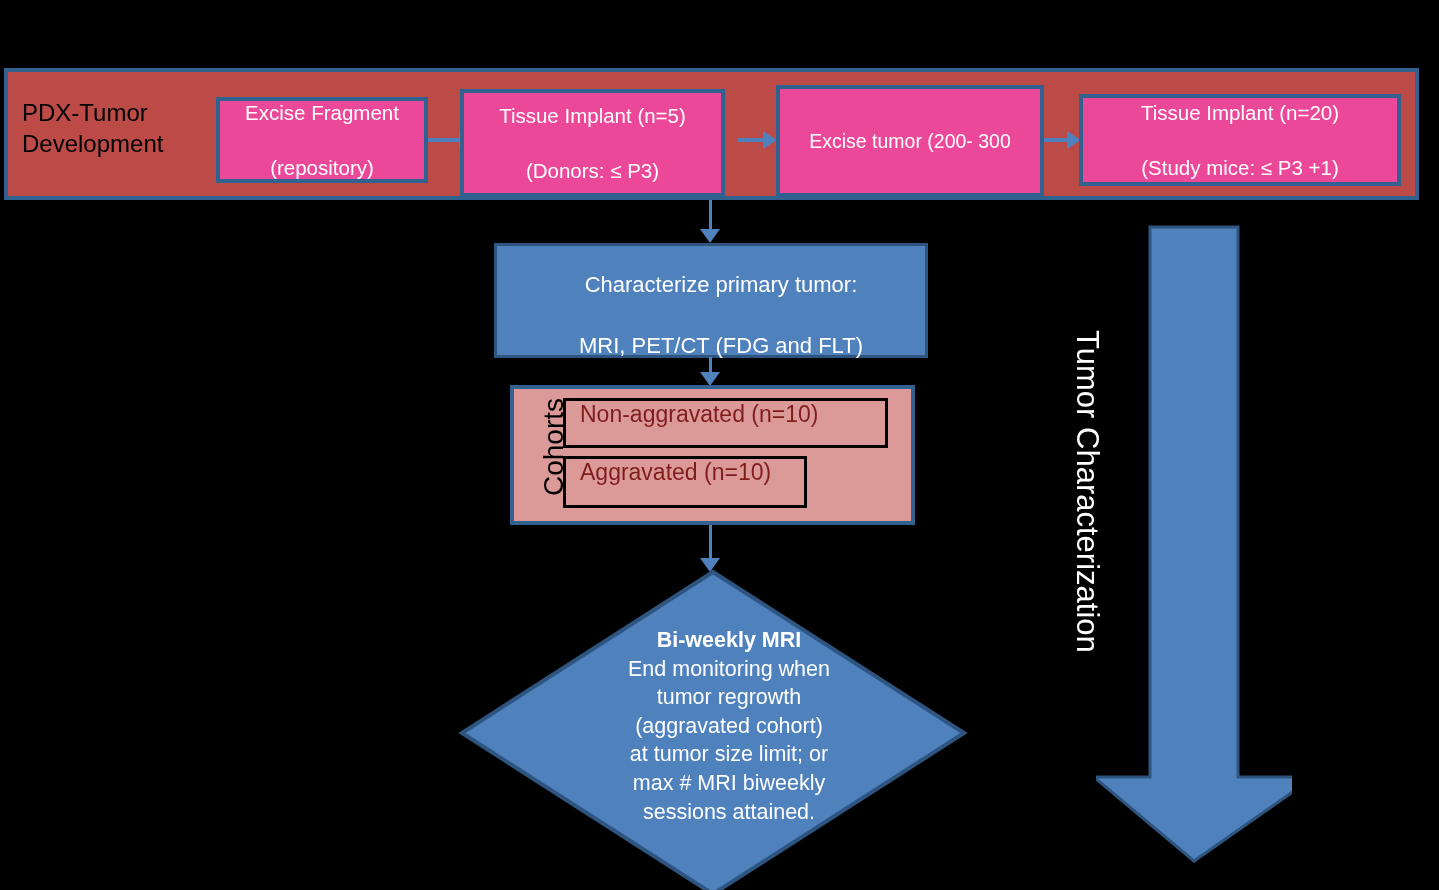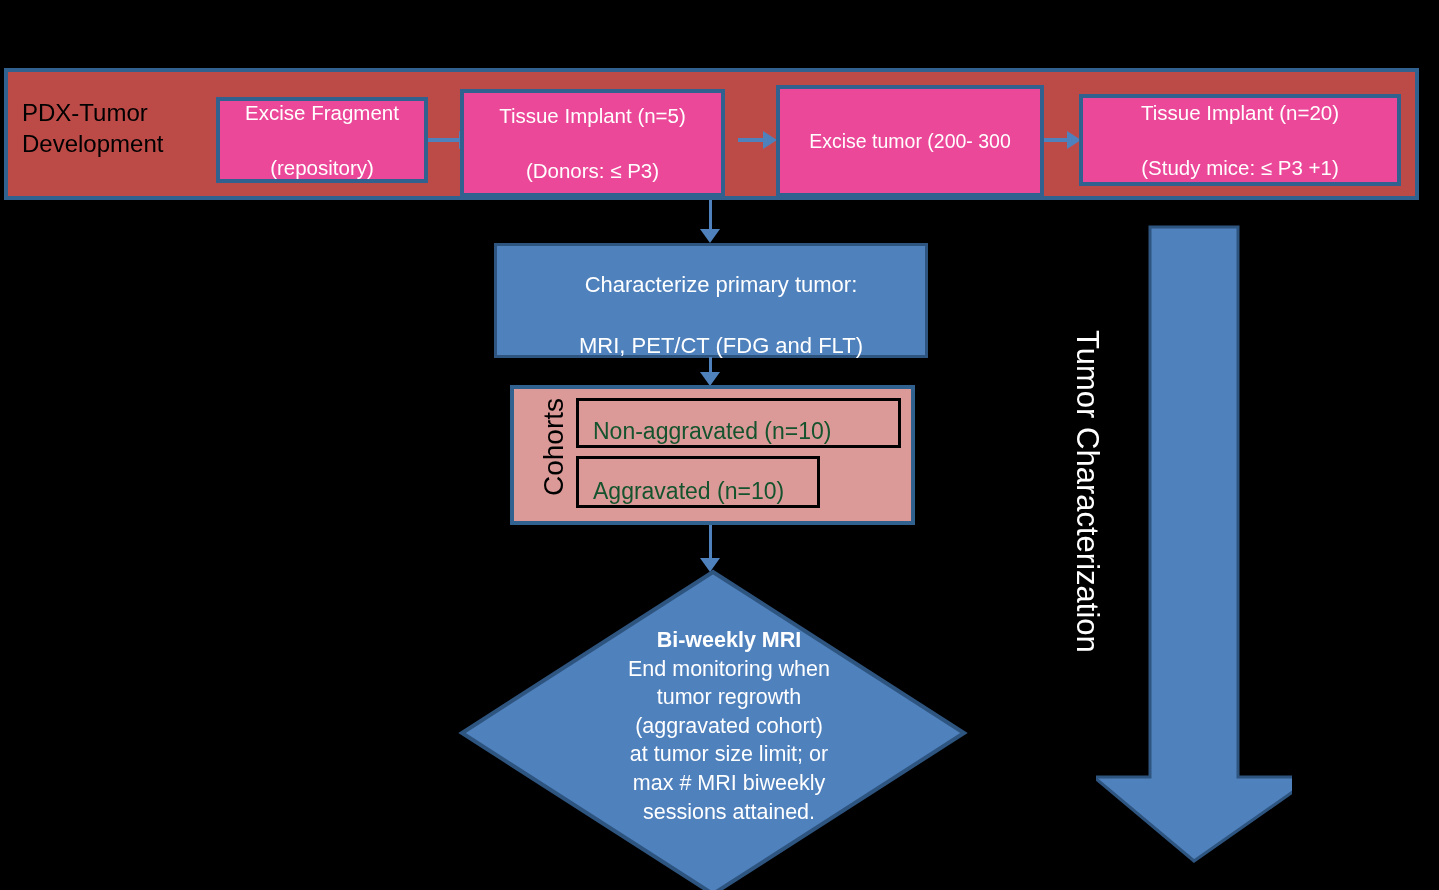--- a/index.html
+++ b/index.html
@@ -148,28 +148,28 @@
     width: 120px;
     transform: rotate(-90deg);
     transform-origin: center center;
     color: #000000;
     font-size: 28px;
     text-align: center;
     white-space: nowrap;
   }
   .cohort-item {
     position: absolute;
-    left: 62px;
+    left: 49px;
     background: #DB9A98;
     border: 3px solid #000000;
     box-sizing: border-box;
-    color: #14532d;
+    color: #7f1d1d;
     font-size: 23px;
     display: flex;
-    align-items: flex-end;
+    align-items: flex-start;
     padding-left: 14px;
   }
   .ci1 { top: 9px;  width: 325px; height: 50px; }
   .ci2 { top: 67px; width: 244px; height: 52px; }
 
   
   .diamond-wrap {
     position: absolute;
     left: 458px;
     top: 568px;

